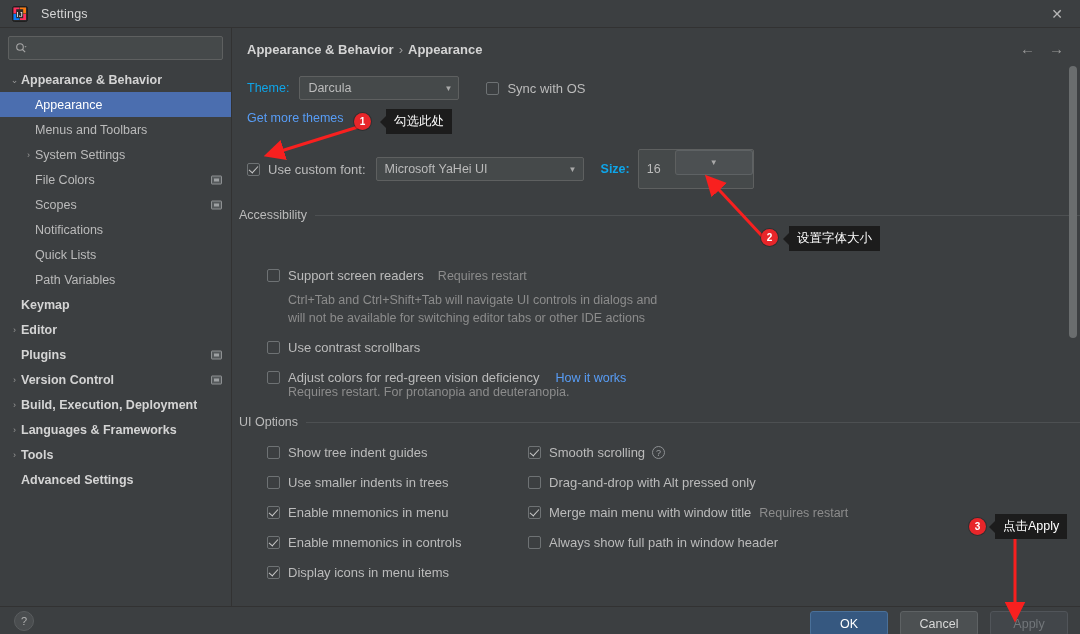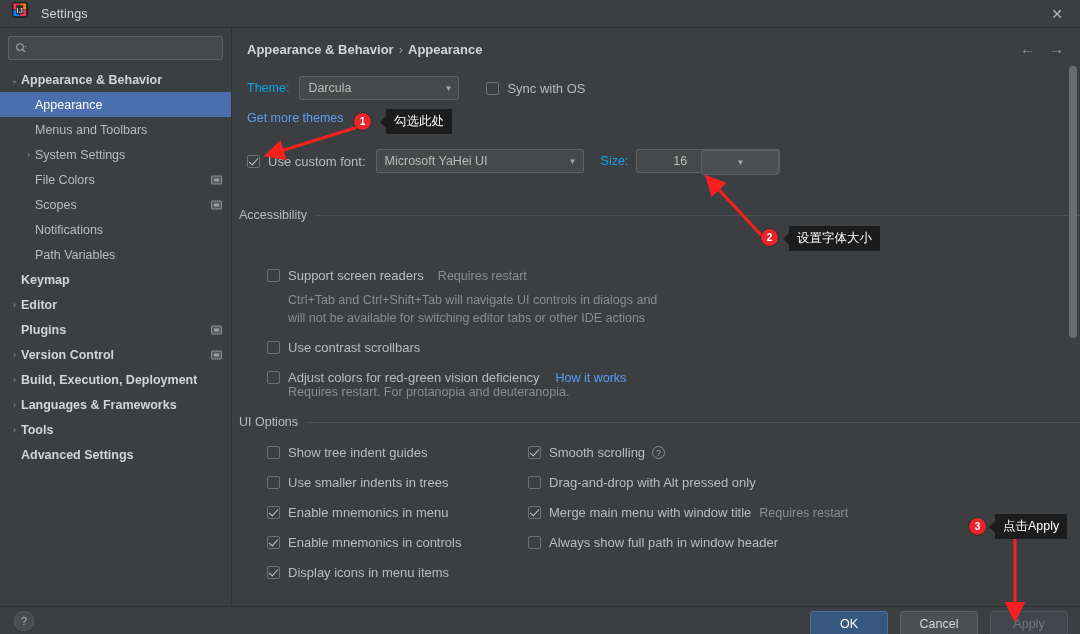--- a/index.html
+++ b/index.html
@@ -16,21 +16,21 @@
     color: #bbbbbb;
   }
 
   
   .titlebar {
     position: absolute; left: 0; top: 0; width: 1080px; height: 28px;
     background: #3c3f41;
     display: flex; align-items: center;
     border-bottom: 1px solid #323232;
   }
-  .title-icon { width: 16px; height: 24px; margin-left: 12px; position: relative; flex: none; }
+  .title-icon { width: 16px; height: 16px; margin-left: 12px; position: relative; flex: none; }
   .title-text {
     margin-left: 13px; font-size: 12.5px; color: #d6d6d6; letter-spacing: .2px;
   }
   .win-close {
     position: absolute; right: 0; top: 0; width: 46px; height: 28px;
     display: flex; align-items: center; justify-content: center;
     color: #b7b7b7; font-size: 14px; line-height: 1;
   }
 
   
@@ -99,23 +99,23 @@
     height: 24px; background: #45494a; border: 1px solid #5e6060;
     border-radius: 2px; display: flex; align-items: center;
     color: #bbbbbb; font-size: 12.5px; position: relative;
   }
   .combo .val { padding-left: 8px; flex: 1; white-space: nowrap; overflow: hidden; }
   .combo .arrow {
     width: 20px; display: flex; align-items: center; justify-content: center;
     color: #a9a9a9; font-size: 8px;
   }
   .spin {
-    height: 24px; background: #45494a; border: 1px solid #5e6060;
+    height: 40px; background: #45494a; border: 1px solid #5e6060;
     border-radius: 2px; display: flex; align-items: stretch;
-    color: #bbbbbb; font-size: 12.5px; padding-left: 28px;
+    color: #bbbbbb; font-size: 12.5px;
   }
   .spin .val { padding: 0 8px; display: flex; align-items: center; min-width: 36px; }
   .spin .btn {
     width: 21px; border-left: 1px solid #5e6060; display: flex;
     align-items: center; justify-content: center; color: #a9a9a9; font-size: 8px;
   }
 
   
   .cb {
     width: 13px; height: 13px; border: 1px solid #6e7274; border-radius: 2px;
@@ -251,20 +251,24 @@
           <span class="tree-arrow"></span>
           <span class="tree-label">Scopes</span>
           <span class="badge-icon"></span>
         </div>
         <div class="tree-row" style="padding-left: 22px;">
           <span class="tree-arrow"></span>
           <span class="tree-label">Notifications</span>
         </div>
         <div class="tree-row" style="padding-left: 22px;">
           <span class="tree-arrow"></span>
+          <span class="tree-label">Quick Lists</span>
+        </div>
+        <div class="tree-row" style="padding-left: 22px;">
+          <span class="tree-arrow"></span>
           <span class="tree-label">Path Variables</span>
         </div>
         <div class="tree-row" style="padding-left: 8px;">
           <span class="tree-arrow"></span>
           <span class="tree-label bold">Keymap</span>
         </div>
         <div class="tree-row" style="padding-left: 8px;">
           <span class="tree-arrow">›</span>
           <span class="tree-label bold">Editor</span>
         </div>
@@ -324,21 +328,21 @@
       <span class="link">Get more themes</span>
     </div>
 
     <div class="row" style="left:14px; top:121px;">
       <span class="cb checked" id="cb-font"></span>
       <span class="cb-label">Use custom font:</span>
       <div class="combo" style="width:208px; margin-left:10px;">
         <span class="val">Microsoft YaHei UI</span>
         <span class="arrow">▼</span>
       </div>
-      <span class="lbl" style="margin-left:17px;">Size:</span>
+      <span class="lbl" style="margin-left:17px;font-weight:bold;">Size:</span>
       <div class="spin" style="margin-left:8px;">
         <span class="val">16</span>
         <span class="btn">▼</span>
       </div>
     </div>
 
     <div class="group" style="left:6px; top:180px; width:1032px;">
       <span class="gtitle">Accessibility</span>
       <span class="gline"></span>
     </div>

